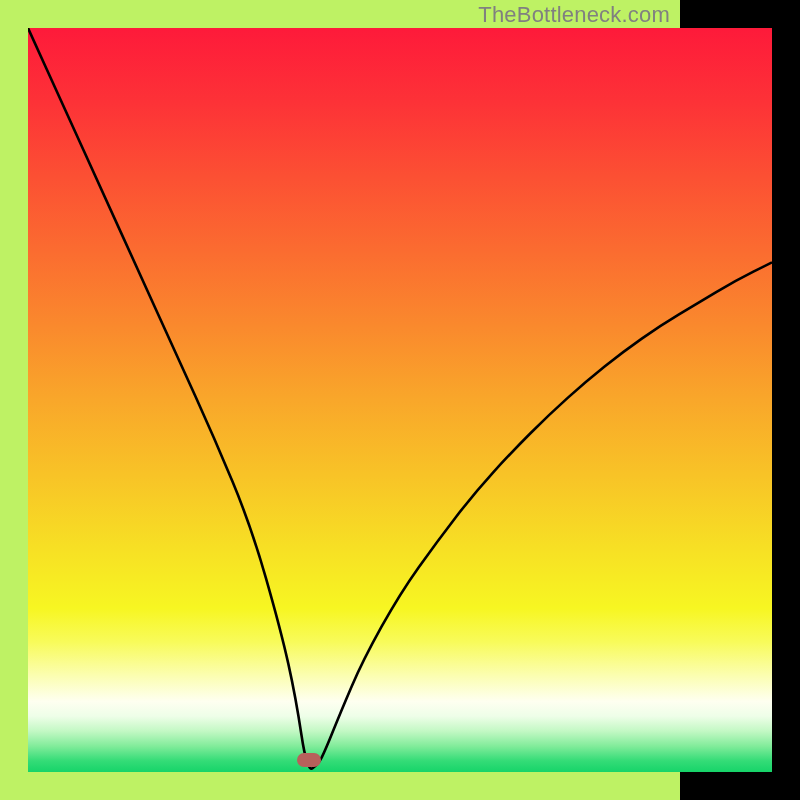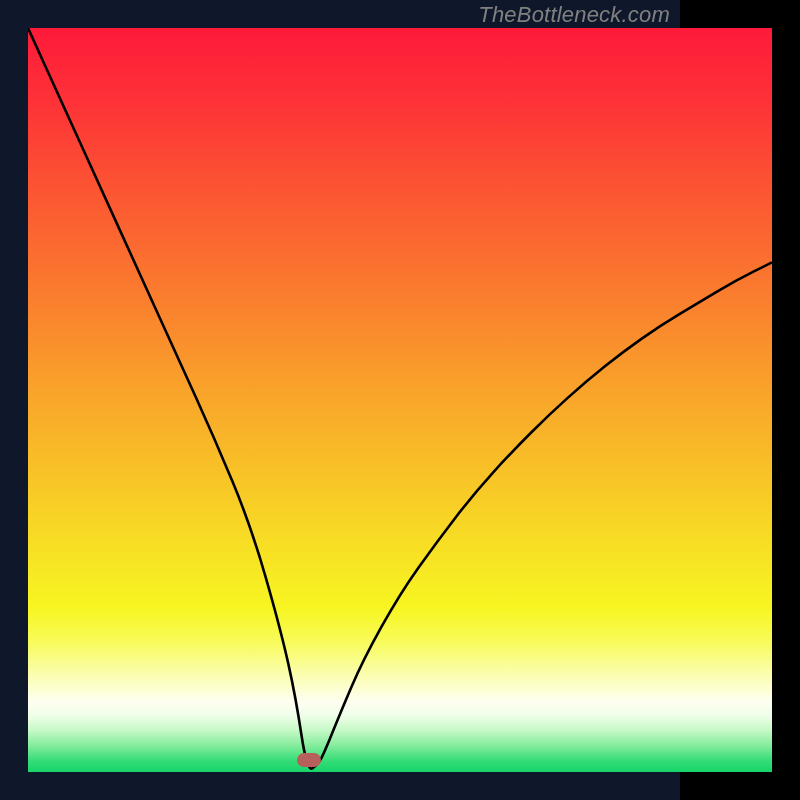--- a/index.html
+++ b/index.html
@@ -10,22 +10,21 @@
     background: #000;
     overflow: hidden;
     font-family: Arial, Helvetica, sans-serif;
   }
   .frame {
     position: absolute;
     left: 0;
     top: 0;
     width: 680px;
     height: 800px;
-    background: #0f172a;
-    font-style: italic;
+    background: #bef264;
   }
   .watermark {
     position: absolute;
     top: 2px;
     right: 10px;
     color: #808080;
     font-size: 22px;
     font-family: Arial, sans-serif;
     letter-spacing: 0.2px;
     z-index: 10;

